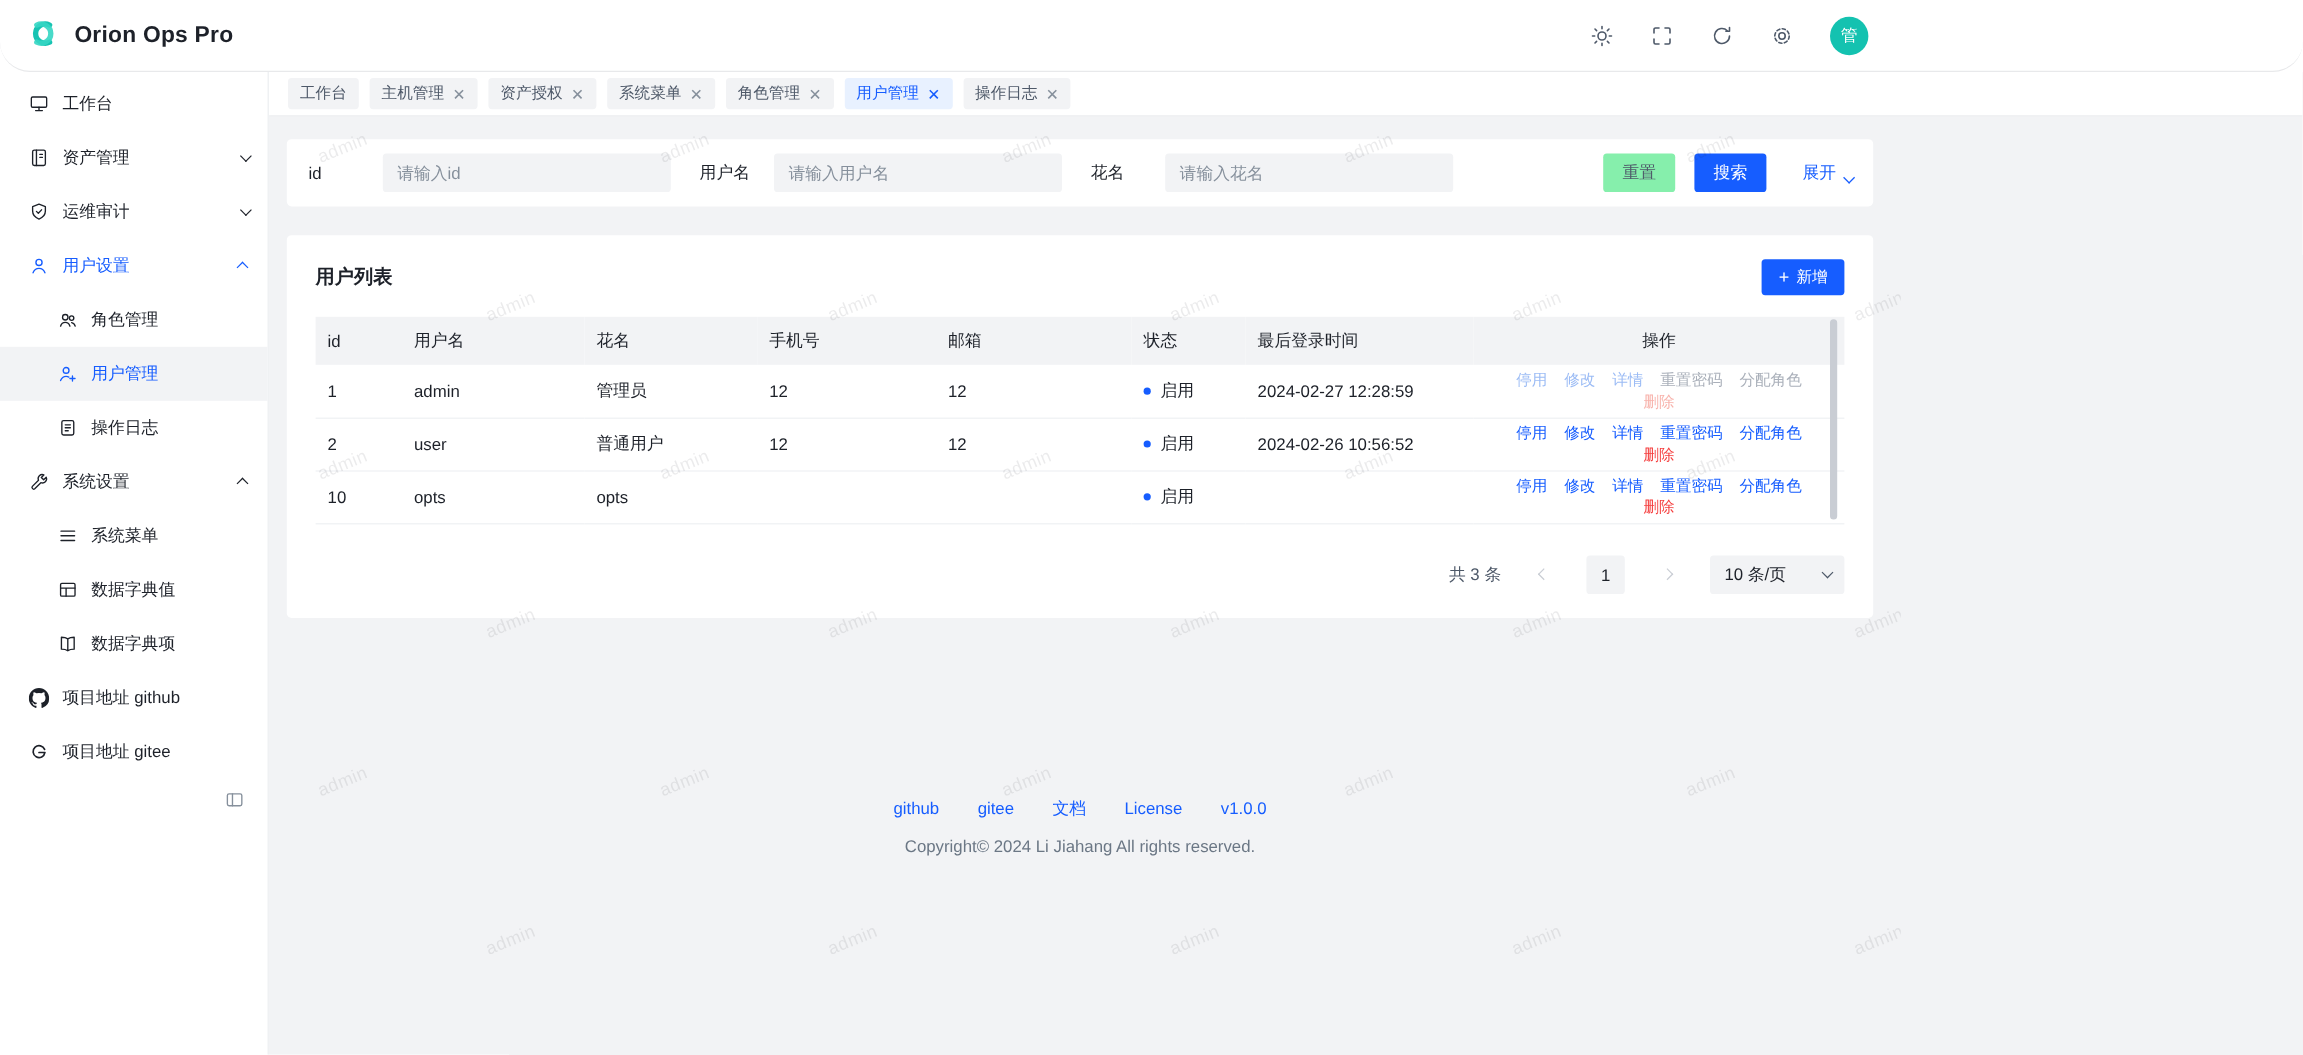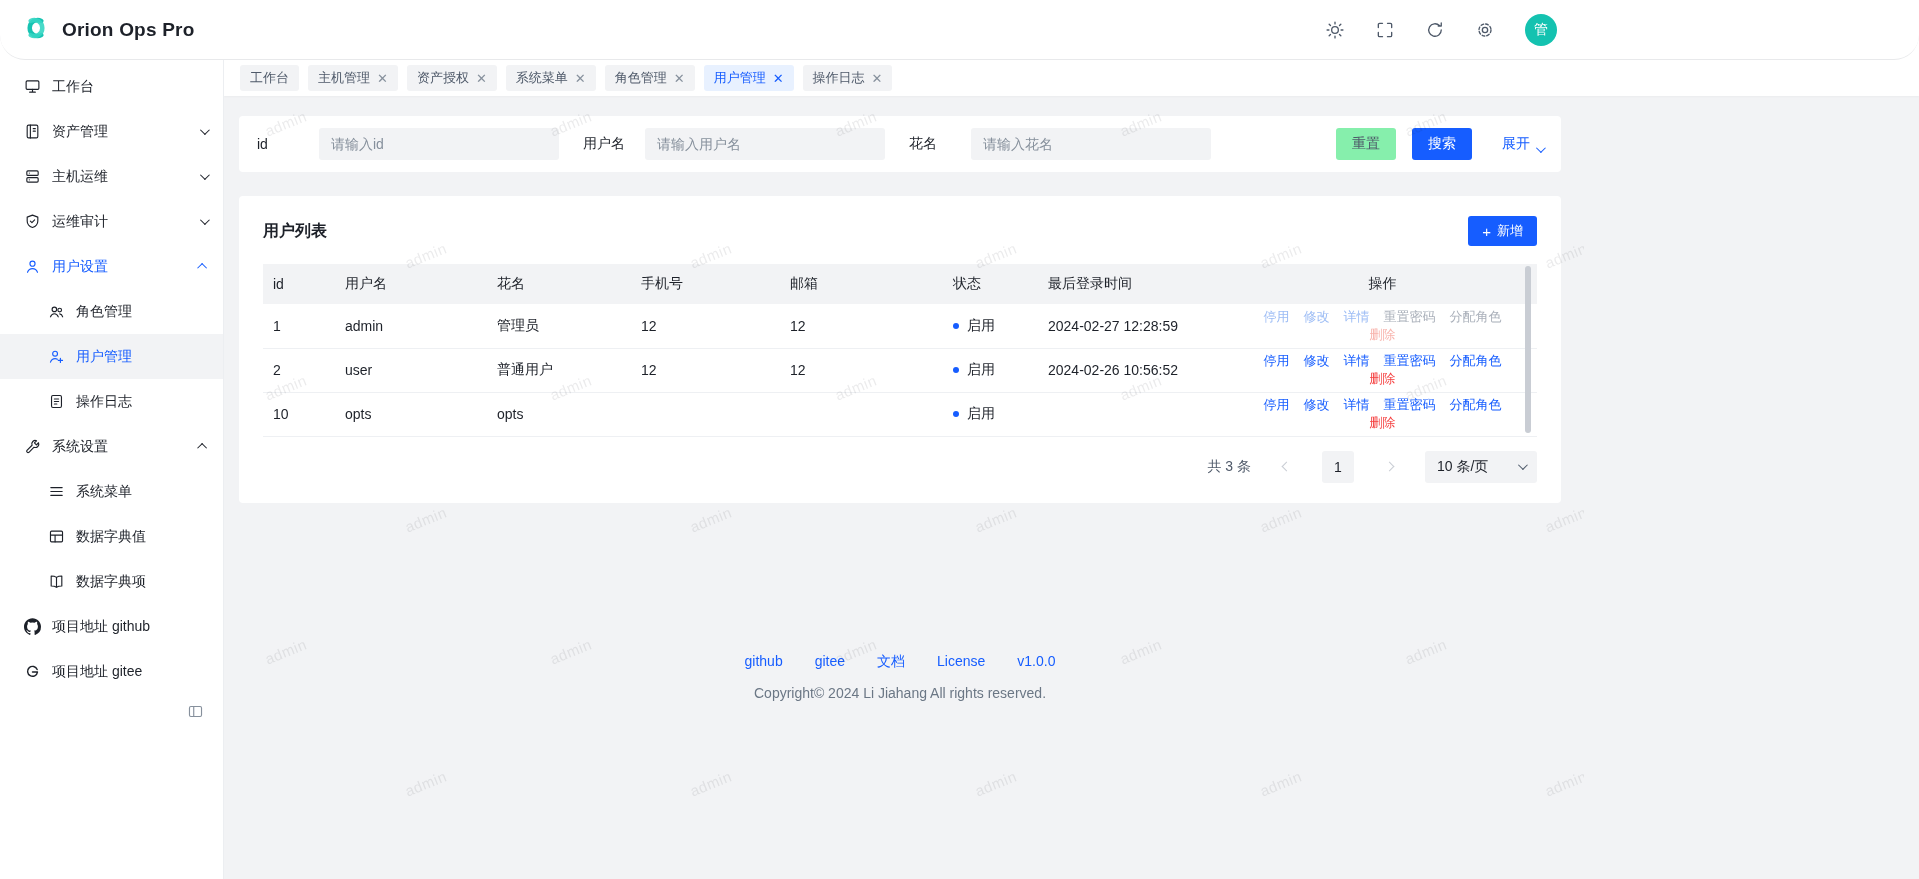--- a/index.html
+++ b/index.html
@@ -77,21 +77,21 @@
     margin-right:8px; vertical-align:1px; }
   .act { margin:0 7px; font-size:13px; cursor:pointer; white-space:nowrap; }
   .act-blue { color:var(--primary,#165dff); }
   .act-red { color:var(--danger,#f53f3f); }
   .act-blue-dis { color:#9cbcf5; cursor:not-allowed; }
   .act-gray-dis { color:#aab0ba; cursor:not-allowed; }
   .act-red-dis { color:#f8b3ac; cursor:not-allowed; }
   .vscroll { position:absolute; top:2px; bottom:4px; right:6px; width:6px;
     background:#c9cdd4; border-radius:3px; }
 
-  .pagination { margin-top:14px; display:flex; align-items:center; justify-content:flex-end; gap:32px;
+  .pagination { margin-top:26px; display:flex; align-items:center; justify-content:flex-end; gap:32px;
     color:#4e5969; }
   .pg-arrow { color:#c9cdd4; display:inline-flex; align-items:center; cursor:default; }
   .pg-num { width:32px; height:32px; background:#f2f3f5; border-radius:3px; color:#1d2129;
     display:flex; align-items:center; justify-content:center; cursor:pointer; }
   .pg-select { width:112px; height:32px; background:#f2f3f5; border-radius:3px; padding:0 12px;
     display:flex; align-items:center; justify-content:space-between; color:#1d2129; cursor:pointer; }
 
   
   .footer { margin-top:150px; text-align:center; }
   .footer-links { display:flex; justify-content:center; gap:32px; }
@@ -159,31 +159,20 @@
           <span class="mi-label">工作台</span>
         </div>
         <div class="menu-item">
           <span class="mi-icon">
             <svg viewBox="0 0 24 24" fill="none" stroke="currentColor" stroke-width="1.6" stroke-linecap="round" stroke-linejoin="round">
               <rect x="4.5" y="3" width="15" height="18" rx="2"></rect>
               <path d="M9 3v18M13 8h3M13 11.5h3"></path>
             </svg>
           </span>
           <span class="mi-label">资产管理</span>
-          <i class="chev chev-down"></i>
-        </div>
-        <div class="menu-item">
-          <span class="mi-icon">
-            <svg viewBox="0 0 24 24" fill="none" stroke="currentColor" stroke-width="1.6" stroke-linecap="round" stroke-linejoin="round">
-              <rect x="4" y="4" width="16" height="6.5" rx="1.5"></rect>
-              <rect x="4" y="13.5" width="16" height="6.5" rx="1.5"></rect>
-              <path d="M7.5 7.2h.01M7.5 16.7h.01"></path>
-            </svg>
-          </span>
-          <span class="mi-label">主机运维</span>
           <i class="chev chev-down"></i>
         </div>
         <div class="menu-item">
           <span class="mi-icon">
             <svg viewBox="0 0 24 24" fill="none" stroke="currentColor" stroke-width="1.6" stroke-linecap="round" stroke-linejoin="round">
               <path d="M12 3l7.5 2.8v5.4c0 4.6-3.2 7.8-7.5 9.3-4.3-1.5-7.5-4.7-7.5-9.3V5.8L12 3z"></path>
               <path d="M9 11.5l2.2 2.2 3.8-4"></path>
             </svg>
           </span>
           <span class="mi-label">运维审计</span>

